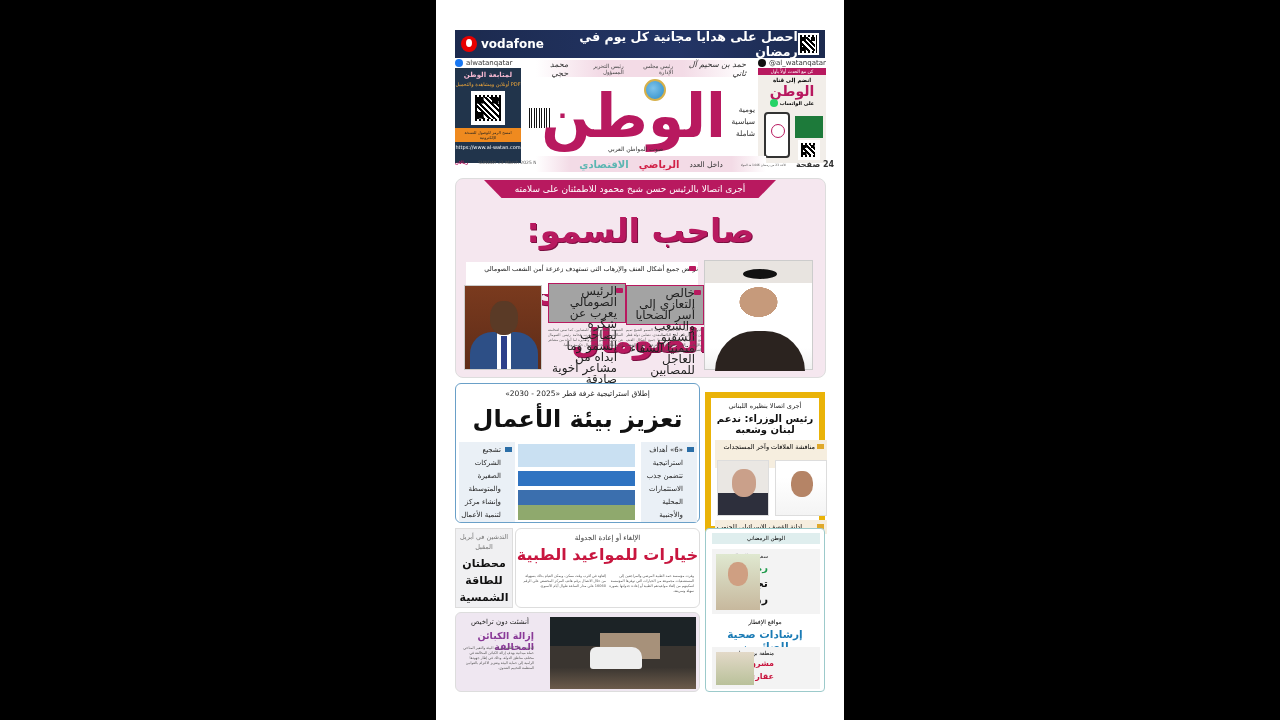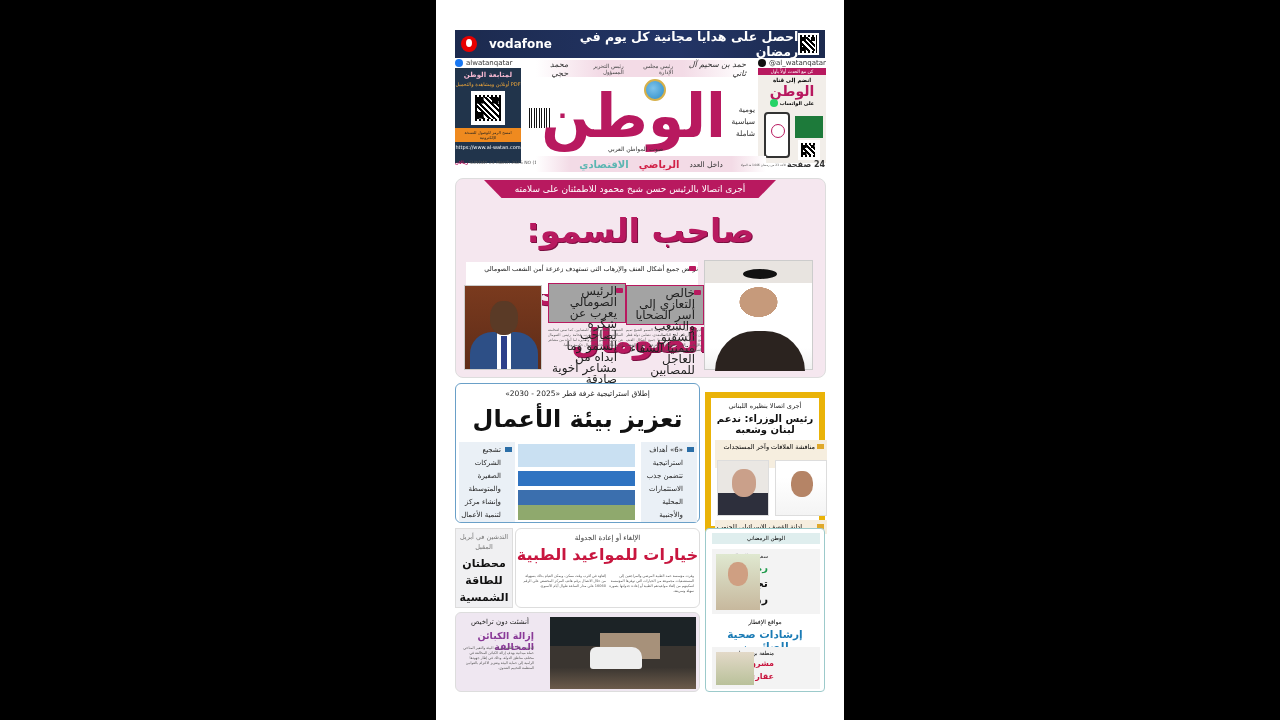--- a/index.html
+++ b/index.html
@@ -1,20 +1,20 @@
 <!DOCTYPE html>
 <html><head>
 <meta charset="utf-8">
 <style>
 *{box-sizing:border-box;margin:0;padding:0}
 html,body{width:1280px;height:720px;background:#000;overflow:hidden;font-family:"DejaVu Sans",sans-serif}
 .page{position:absolute;left:436px;top:0;width:408px;height:720px;background:#fff;overflow:hidden}
 
 .ad{position:absolute;left:19px;top:30px;width:370px;height:28px;background:linear-gradient(90deg,#1c2a4e,#233566 60%,#1c2a4e);display:flex;align-items:center;justify-content:space-between;padding:0 6px}
-.ad .voda{display:flex;align-items:center;gap:12px;color:#fff;font-weight:bold;font-size:12px}
+.ad .voda{display:flex;align-items:center;gap:4px;color:#fff;font-weight:bold;font-size:12px}
 .ad .voda .logo{width:16px;height:16px;border-radius:50%;background:#e60000;position:relative}
 .ad .voda .logo:after{content:"";position:absolute;left:5px;top:3px;width:6px;height:8px;border-radius:50%;background:#fff}
 .ad .msg{color:#fff;font-weight:bold;font-size:12.5px;direction:rtl}
 .qr{background:
  repeating-linear-gradient(90deg,#000 0 2px,#fff 2px 4px),#fff;
  background-blend-mode:normal;border:2px solid #fff;position:relative}
 .qr i{position:absolute;inset:2px;background:
  linear-gradient(#000,#000) 0 0/30% 30% no-repeat,
  linear-gradient(#000,#000) 100% 0/30% 30% no-repeat,
  linear-gradient(#000,#000) 0 100%/30% 30% no-repeat,
@@ -42,21 +42,21 @@
 .rightpromo .qrbox{position:absolute;left:40px;top:72px;width:22px;height:20px;background:#fff;padding:1px}
 .logo-main{position:absolute;left:118px;top:85px;width:172px;height:62px;color:#b8195f;font-size:58px;font-weight:bold;line-height:62px;text-align:center;direction:rtl;letter-spacing:-2px;transform:scaleY(1.05)}
 .globe{position:absolute;left:208px;top:79px;width:22px;height:22px;border-radius:50%;background:radial-gradient(circle at 40% 40%,#7ec3ea,#2a8bc8);border:2px solid #d6b04a}
 .tagline{position:absolute;left:293px;top:104px;font-size:7.5px;color:#333;direction:rtl;line-height:12px;text-align:right;width:26px}
 .barcode{position:absolute;left:93px;top:108px;width:22px;height:20px;background:repeating-linear-gradient(90deg,#111 0 1px,#fff 1px 2px,#111 2px 3px,#fff 3px 5px)}
 .subtitle{position:absolute;left:172px;top:145px;font-size:6px;color:#333;direction:rtl}
 .inside{position:absolute;left:100px;top:156px;width:230px;height:16px;background:linear-gradient(90deg,#fff,#f3dbe6 15%,#f3dbe6 85%,#fff);display:flex;align-items:center;justify-content:center;gap:10px;direction:rtl}
 .inside .lbl{font-size:7.5px;color:#333}
 .inside .sport{color:#d12046;font-weight:bold;font-size:10px}
 .inside .eco{color:#5bb6b2;font-weight:bold;font-size:10px}
-.dateline{position:absolute;top:160px;font-size:4.5px;color:#555;display:flex;align-items:center;gap:1px}
+.dateline{position:absolute;top:160px;font-size:4.5px;color:#555;display:flex;align-items:center;gap:10px}
 .pages{font-size:8px;font-weight:bold;color:#333;direction:rtl}
 
 .lead{position:absolute;left:19px;top:178px;width:371px;height:200px;background:#f5e7ef;border:1px solid #ddd;border-radius:8px}
 .kicker{position:absolute;left:48px;top:180px;width:292px;height:18px;background:#b8195f;color:#fff;font-size:9px;text-align:center;line-height:18px;direction:rtl;clip-path:polygon(0 0,100% 0,94% 100%,6% 100%)}
 .headline{position:absolute;left:22px;top:203px;width:365px;height:55px;color:#b8195f;font-weight:bold;font-size:33px;line-height:55px;text-align:center;direction:rtl;text-shadow:1px 1px 0 #7a0f40}
 .deck{position:absolute;left:30px;top:262px;width:232px;height:32px;background:#fff;font-size:6.5px;line-height:14px;direction:rtl;padding-right:0;color:#222}
 .deck:before,.pull:before{content:"";position:absolute;right:2px;top:4px;width:7px;height:5px;background:#b8195f;border-radius:1px}
 .photo-emir{position:absolute;left:268px;top:260px;width:109px;height:110px;background:
  radial-gradient(ellipse 18% 14% at 50% 38%,#c69a7b 98%,transparent),
  linear-gradient(180deg,#e8e4e0 0 20%,#fff 20% 80%,#f1f1f1);border:1px solid #ccc}

